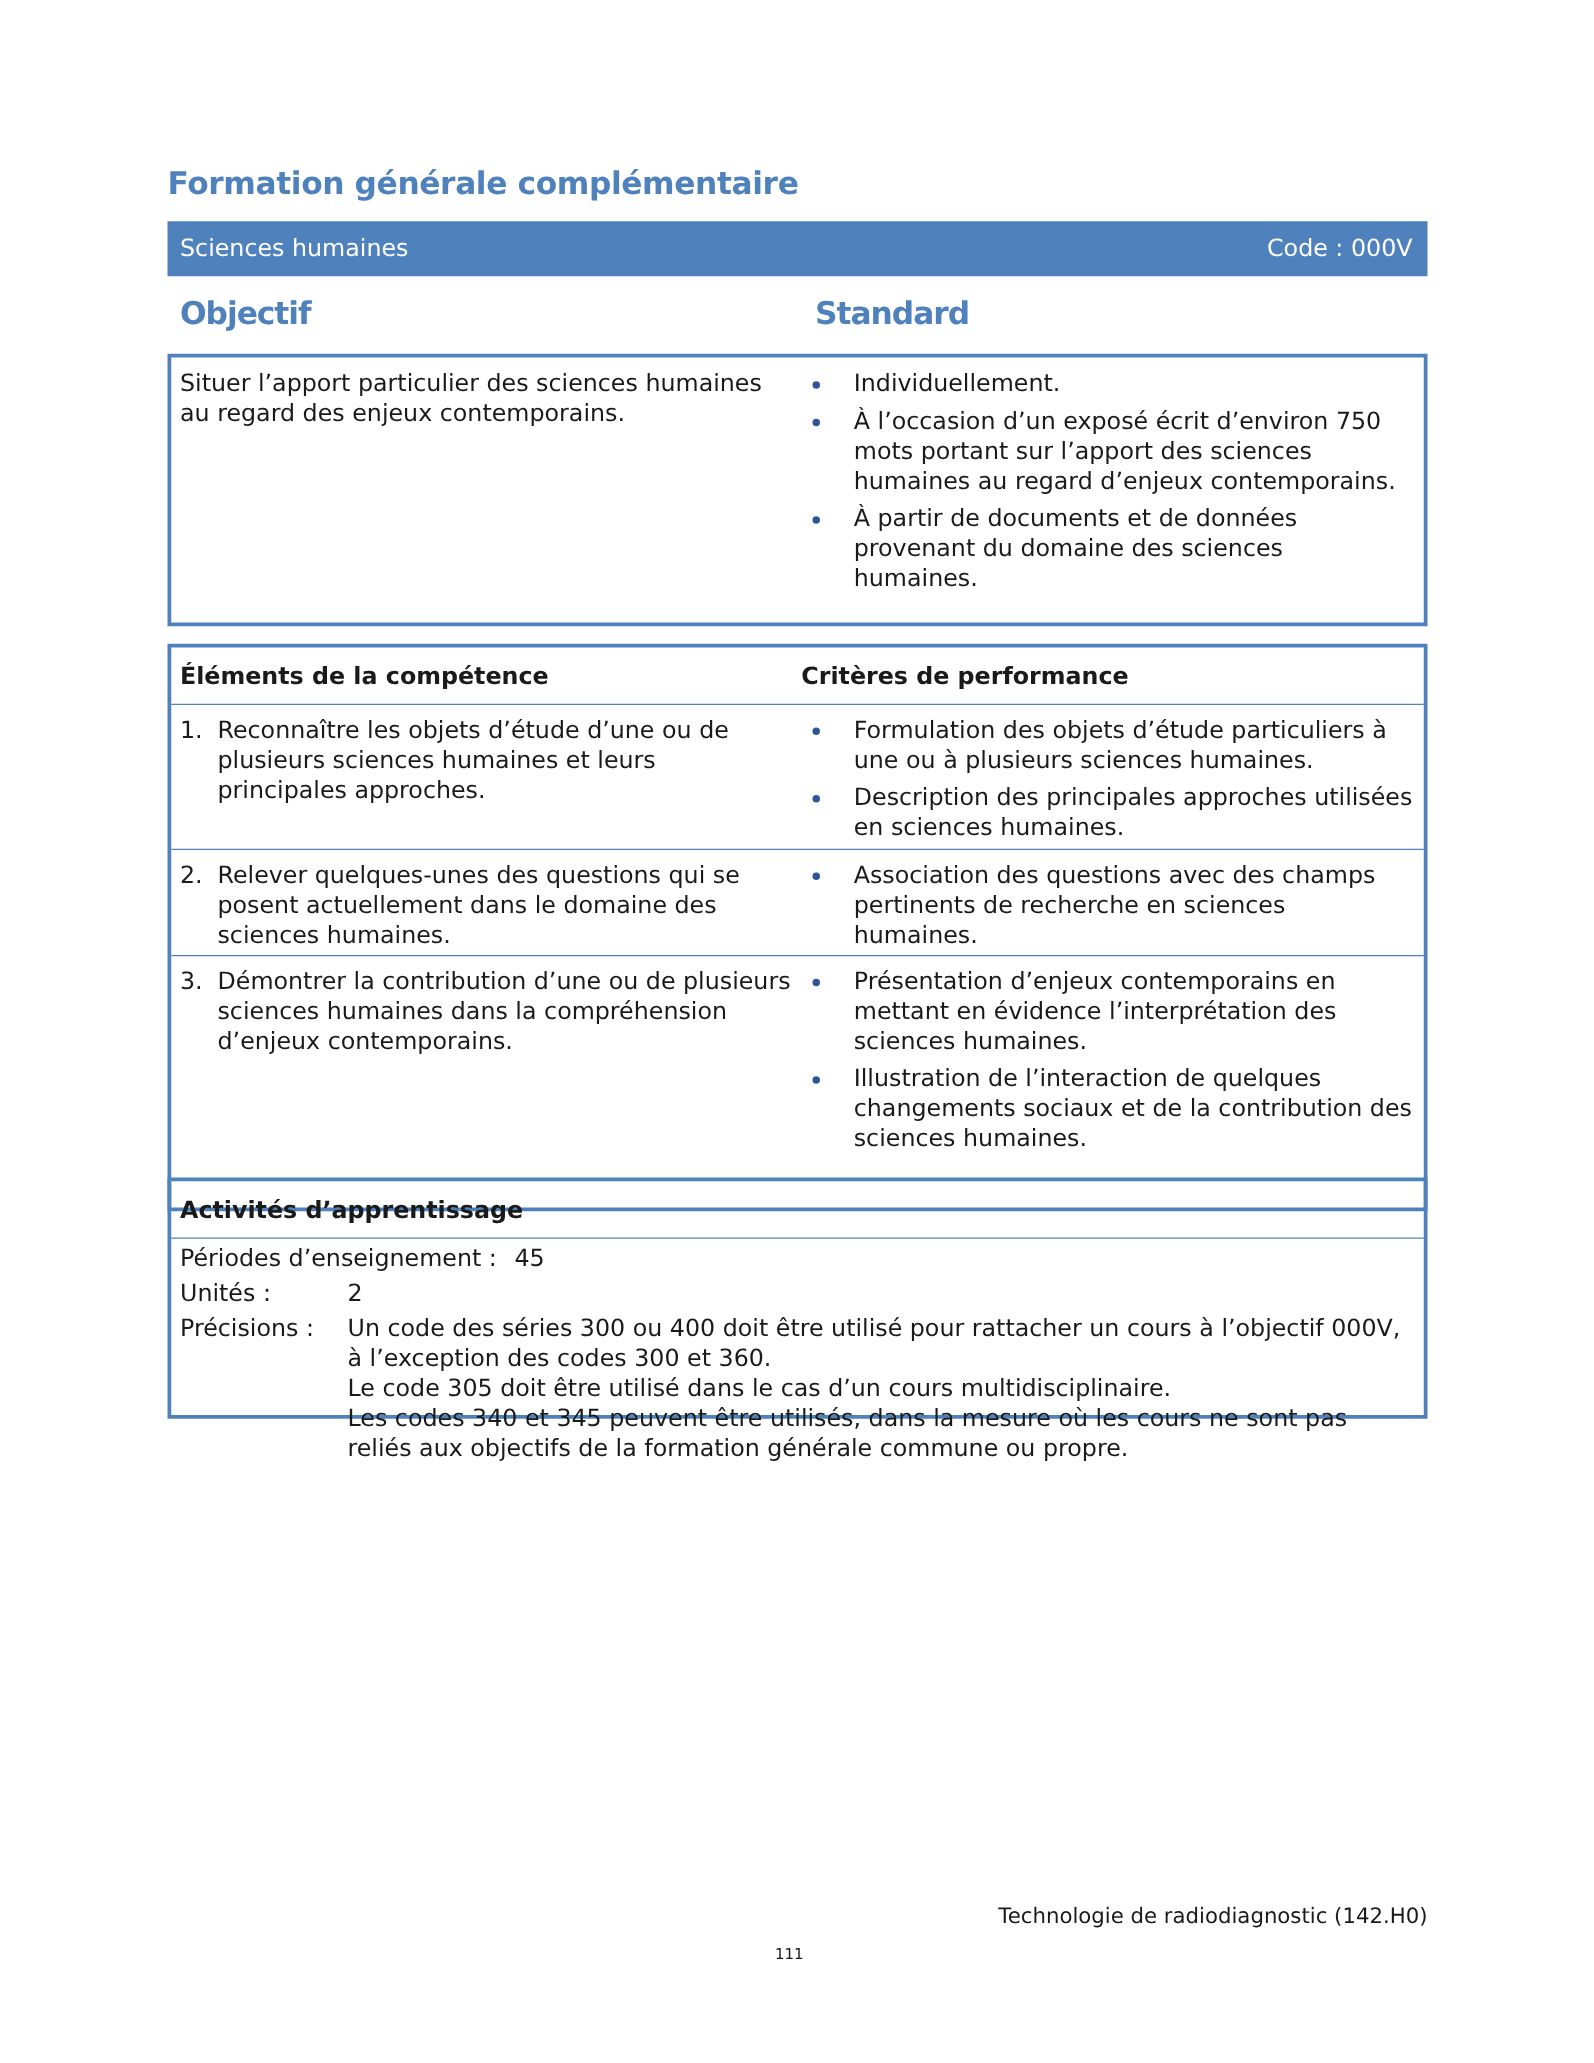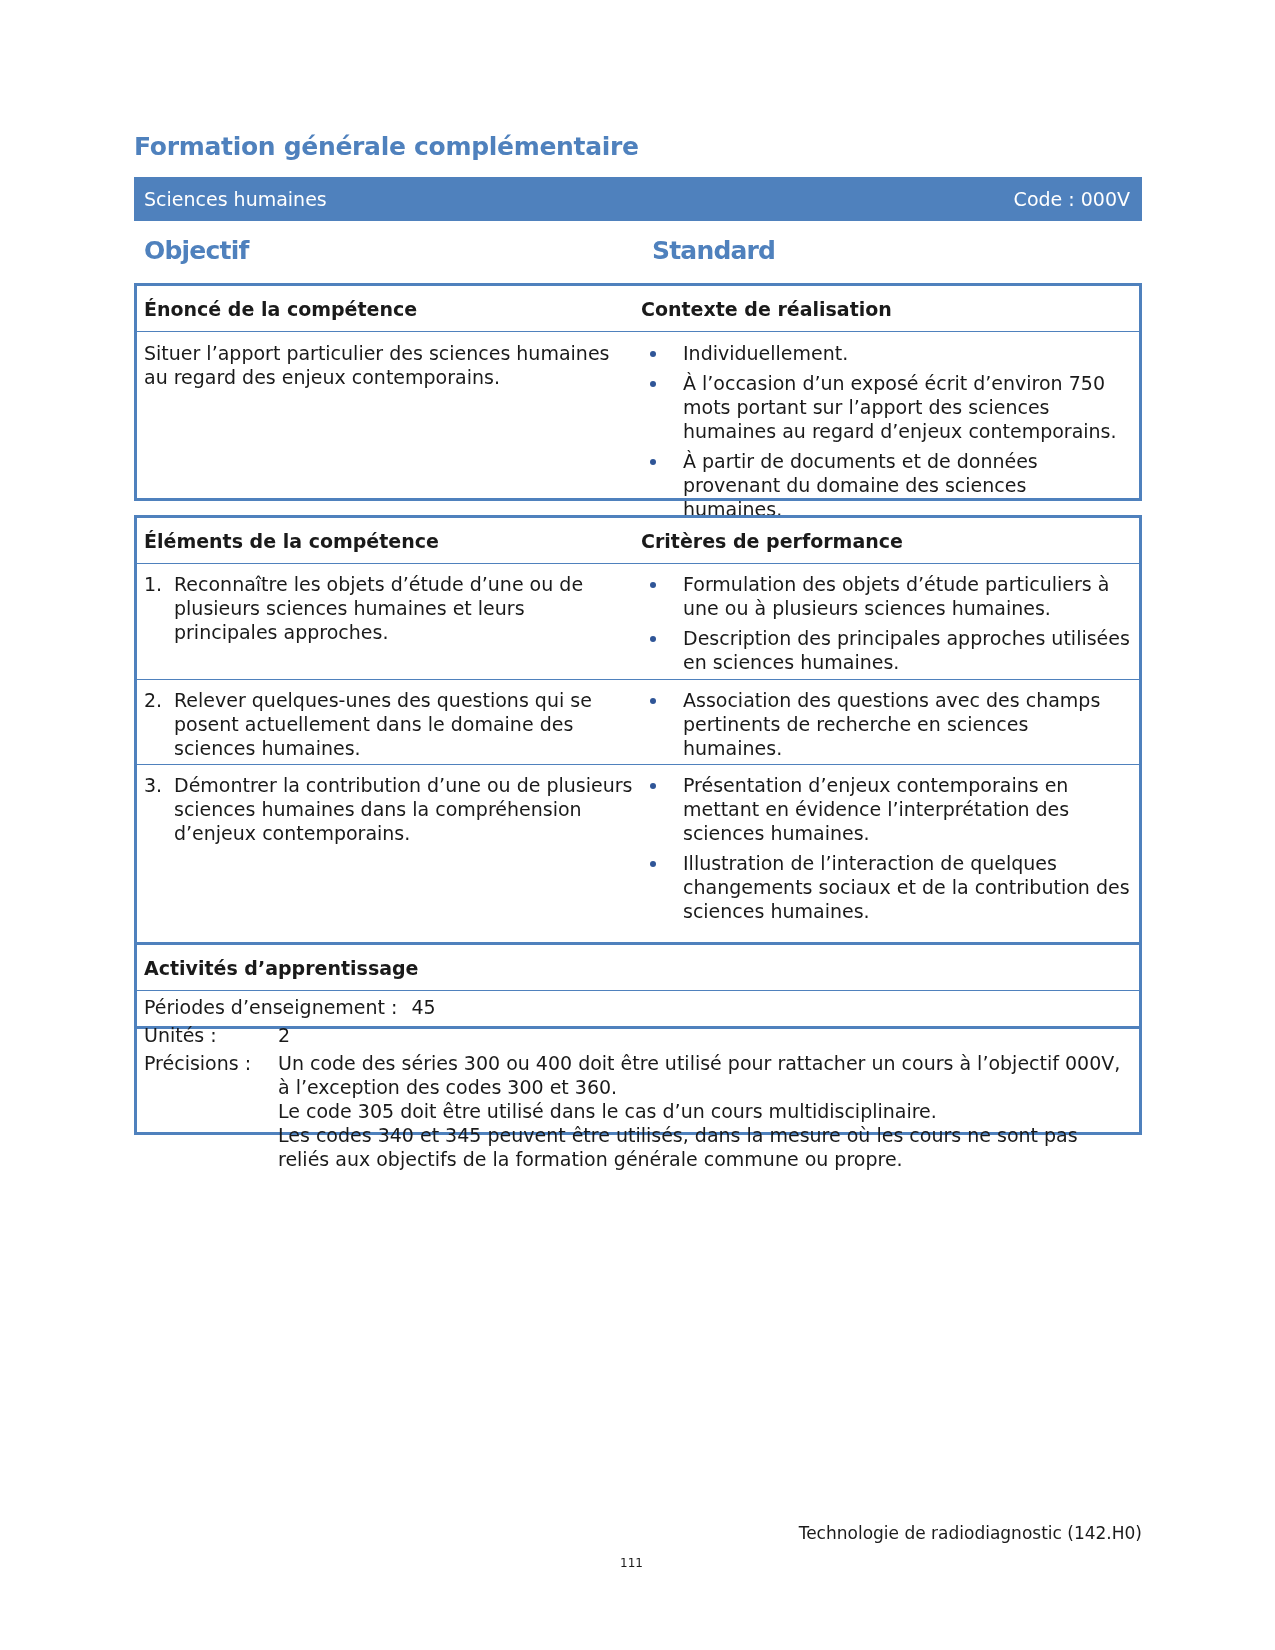--- a/index.html
+++ b/index.html
@@ -70,37 +70,33 @@
   <span>Sciences humaines</span>
   <span>Code : 000V</span>
 </div>
 
 <div class="col-heads">
   <span class="col-head left">Objectif</span>
   <span class="col-head right">Standard</span>
 </div>
 
 <div class="box" style="top:283px; height:218px;">
-  <div class="row head-row">
-    <div class="cell left">Énoncé de la compétence</div>
-    <div class="cell right">Contexte de réalisation</div>
-  </div>
   <div class="row" style="padding-top:9px;">
     <div class="cell left">Situer l’apport particulier des sciences humaines au regard des enjeux contemporains.</div>
     <div class="cell right">
       <ul class="bullets">
         <li><span class="dot"></span><span>Individuellement.</span></li>
         <li><span class="dot"></span><span>À l’occasion d’un exposé écrit d’environ 750 mots portant sur l’apport des sciences humaines au regard d’enjeux contemporains.</span></li>
         <li><span class="dot"></span><span>À partir de documents et de données provenant du domaine des sciences humaines.</span></li>
       </ul>
     </div>
   </div>
 </div>
 
-<div class="box" style="top:515px; height:514px;">
+<div class="box" style="top:515px; height:454px;">
   <div class="row head-row">
     <div class="cell left">Éléments de la compétence</div>
     <div class="cell right">Critères de performance</div>
   </div>
 
   <div class="row" style="padding-top:8px; height:116px; box-sizing:border-box;">
     <div class="cell left">
       <div class="numbered">
         <span class="num">1.</span>
         <span>Reconnaître les objets d’étude d’une ou de plusieurs sciences humaines et leurs principales approches.</span>

